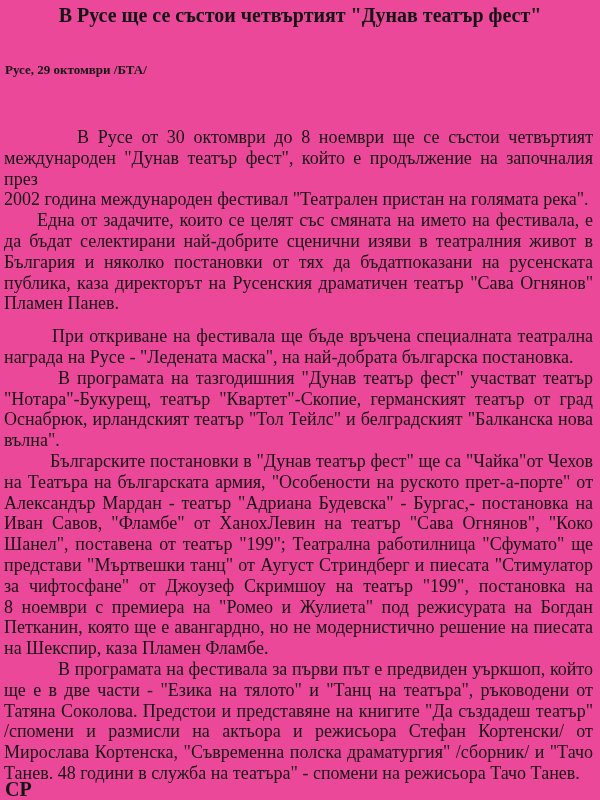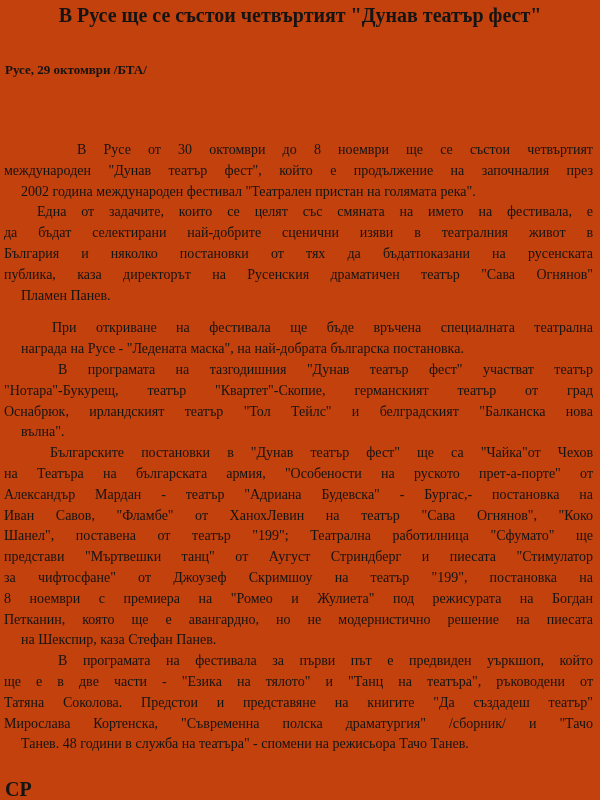--- a/index.html
+++ b/index.html
@@ -1,20 +1,20 @@
 <!DOCTYPE html>
 <html><head>
 <meta charset="utf-8">
 <style>
   html, body { margin: 0; padding: 0; }
   .page {
     position: relative;
     width: 600px;
     height: 800px;
-    background: #c2410c;
+    background: #ec4899;
     color: #141414;
     font-family: "Liberation Serif", "DejaVu Serif", serif;
     overflow: hidden;
   }
   .title {
     position: absolute;
     top: 3px;
     left: 0;
     width: 100%;
     text-align: center;
@@ -25,33 +25,32 @@
   .dateline {
     position: absolute;
     top: 60px;
     left: 5px;
     font-weight: bold;
     font-size: 13px;
     line-height: 20px;
   }
   .article {
     position: absolute;
-    top: 140px;
+    top: 127px;
     left: 4px;
     width: 589px;
-    font-size: 14px;
+    font-size: 18px;
     line-height: 20.8px;
   }
   .line {
     text-align: justify;
     text-align-last: justify;
   }
   .line.last {
     text-align-last: left;
-    margin-left: 17px;
   }
   
   .p0 .first { text-indent: 73px; }
   .p1 .first { text-indent: 33px; }
   .p2 .first { text-indent: 48px; margin-top: 12px; }
   .p3 .first { text-indent: 54px; }
   .p4 .first { text-indent: 46px; }
   .p5 .first { text-indent: 54px; }
   .signature {
     position: absolute;
@@ -96,25 +95,26 @@
       <div class="paragraph p4">
         <div class="line first">Българските постановки в "Дунав театър фест" ще са "Чайка"от Чехов</div>
         <div class="line">на Театъра на българската армия, "Особености на руското прет-а-порте"  от</div>
         <div class="line">Александър Мардан - театър "Адриана Будевска" - Бургас,- постановка на</div>
         <div class="line">Иван Савов, "Фламбе" от ХанохЛевин на театър "Сава Огнянов", "Коко</div>
         <div class="line">Шанел", поставена от театър "199"; Театрална работилница "Сфумато" ще</div>
         <div class="line">представи "Мъртвешки танц" от Аугуст Стриндберг и пиесата "Стимулатор</div>
         <div class="line">за чифтосфане" от Джоузеф Скримшоу на театър "199", постановка на</div>
         <div class="line">8 ноември с премиера на "Ромео и Жулиета" под режисурата на Богдан</div>
         <div class="line">Петканин, която ще е авангардно, но не модернистично решение на пиесата</div>
-        <div class="line last">на Шекспир, каза Стефан Панев.</div>
+        <div class="line last">на Шекспир, каза Пламен Фламбе.</div>
       </div>
       <div class="paragraph p5">
         <div class="line first">В програмата на фестивала за първи път е предвиден уъркшоп, който</div>
         <div class="line">ще е в две части - "Езика на тялото" и "Танц на театъра", ръководени от</div>
         <div class="line">Татяна Соколова. Предстои и представяне на книгите "Да създадеш театър"</div>
+        <div class="line">/спомени и размисли на актьора и режисьора Стефан Кортенски/ от</div>
         <div class="line">Мирослава Кортенска, "Съвременна полска драматургия" /сборник/ и "Тачо</div>
         <div class="line last">Танев. 48 години в служба на театъра" - спомени на режисьора Тачо Танев.</div>
       </div>
     </div>
 
   <div class="signature">СР</div>
 </div>
 
 </body></html>

